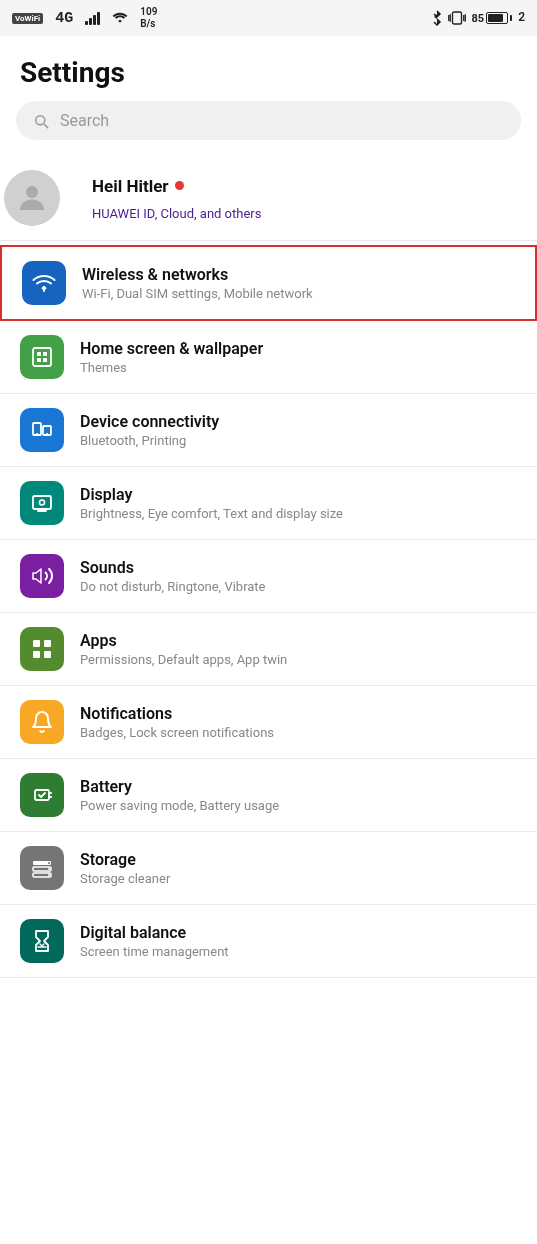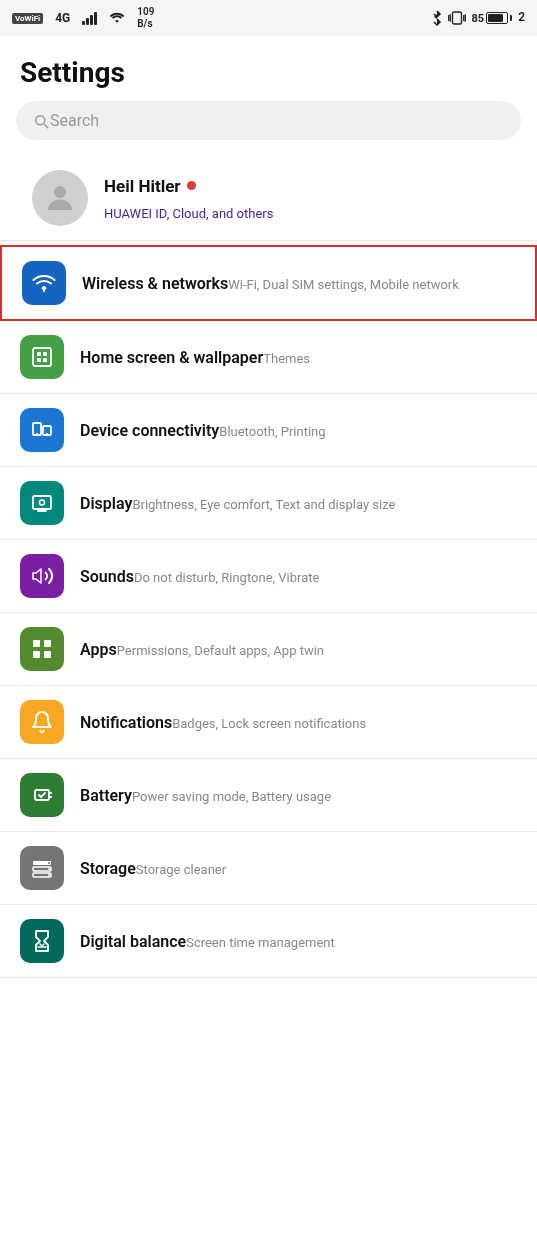--- a/index.html
+++ b/index.html
@@ -88,36 +88,37 @@
     }
 
     
     .search-bar {
       margin: 0 16px 16px 16px;
       background: #f0f0f0;
       border-radius: 24px;
       display: flex;
       align-items: center;
       padding: 10px 16px;
+      gap: 10px;
     }
     .search-icon-svg {
       color: #888;
       flex-shrink: 0;
     }
     .search-placeholder {
       color: #999;
       font-size: 16px;
     }
 
     
     .profile-row {
       display: flex;
       align-items: center;
-      padding: 14px 32px;
-      gap: 16px;
+      padding: 14px 4px;
+      gap: 32px;
       border-bottom: 1px solid #e8e8e8;
     }
     .avatar-circle {
       width: 56px;
       height: 56px;
       border-radius: 50%;
       background: #d0d0d0;
       display: flex;
       align-items: center;
       justify-content: center;
@@ -184,23 +185,22 @@
     .icon-box.teal { background: #00897b; }
     .icon-box.purple { background: #7b1fa2; }
     .icon-box.yellow { background: #f9a825; }
     .icon-box.orange-green { background: #558b2f; }
     .icon-box.green2 { background: #2e7d32; }
     .icon-box.gray { background: #757575; }
     .icon-box.teal2 { background: #00695c; }
 
     .item-text {
       display: flex;
-      flex-direction: row;
+      flex-direction: column;
       flex: 1;
-      align-items: center;
     }
     .item-title {
       font-size: 16px;
       font-weight: 600;
       color: #111;
     }
     .item-subtitle {
       font-size: 13px;
       color: #888;
       margin-top: 2px;
@@ -212,21 +212,21 @@
       height: 24px;
       fill: white;
     }
   </style>
 </head>
 <body>
 
 <div class="status-bar">
   <div class="status-left">
     <span class="wovifi-badge">VoWiFi</span>
-    <span style="font-size:12px;font-weight:700;">4G</span>
+    <span style="font-size:15px;font-weight:700;font-family:Liberation Mono, monospace;">4G</span>
     <div class="signal-bars">
       <span style="height:4px;"></span>
       <span style="height:7px;"></span>
       <span style="height:10px;"></span>
       <span style="height:13px;"></span>
     </div>
     <svg width="16" height="14" viewBox="0 0 24 18" fill="none">
       <path d="M12 4C8.5 4 5.3 5.4 3 7.7L1 5.7C3.9 2.8 7.8 1 12 1s8.1 1.8 11 4.7l-2 2C18.7 5.4 15.5 4 12 4z" fill="#222"></path>
       <path d="M12 8c-2.2 0-4.3.9-5.7 2.3L4.3 8.3C6.3 6.3 9 5 12 5s5.7 1.3 7.7 3.3l-2 2C16.3 8.9 14.2 8 12 8z" fill="#222"></path>
       <path d="M12 12c-1.1 0-2.1.4-2.8 1.2L12 16l2.8-2.8C14.1 12.4 13.1 12 12 12z" fill="#222"></path>

